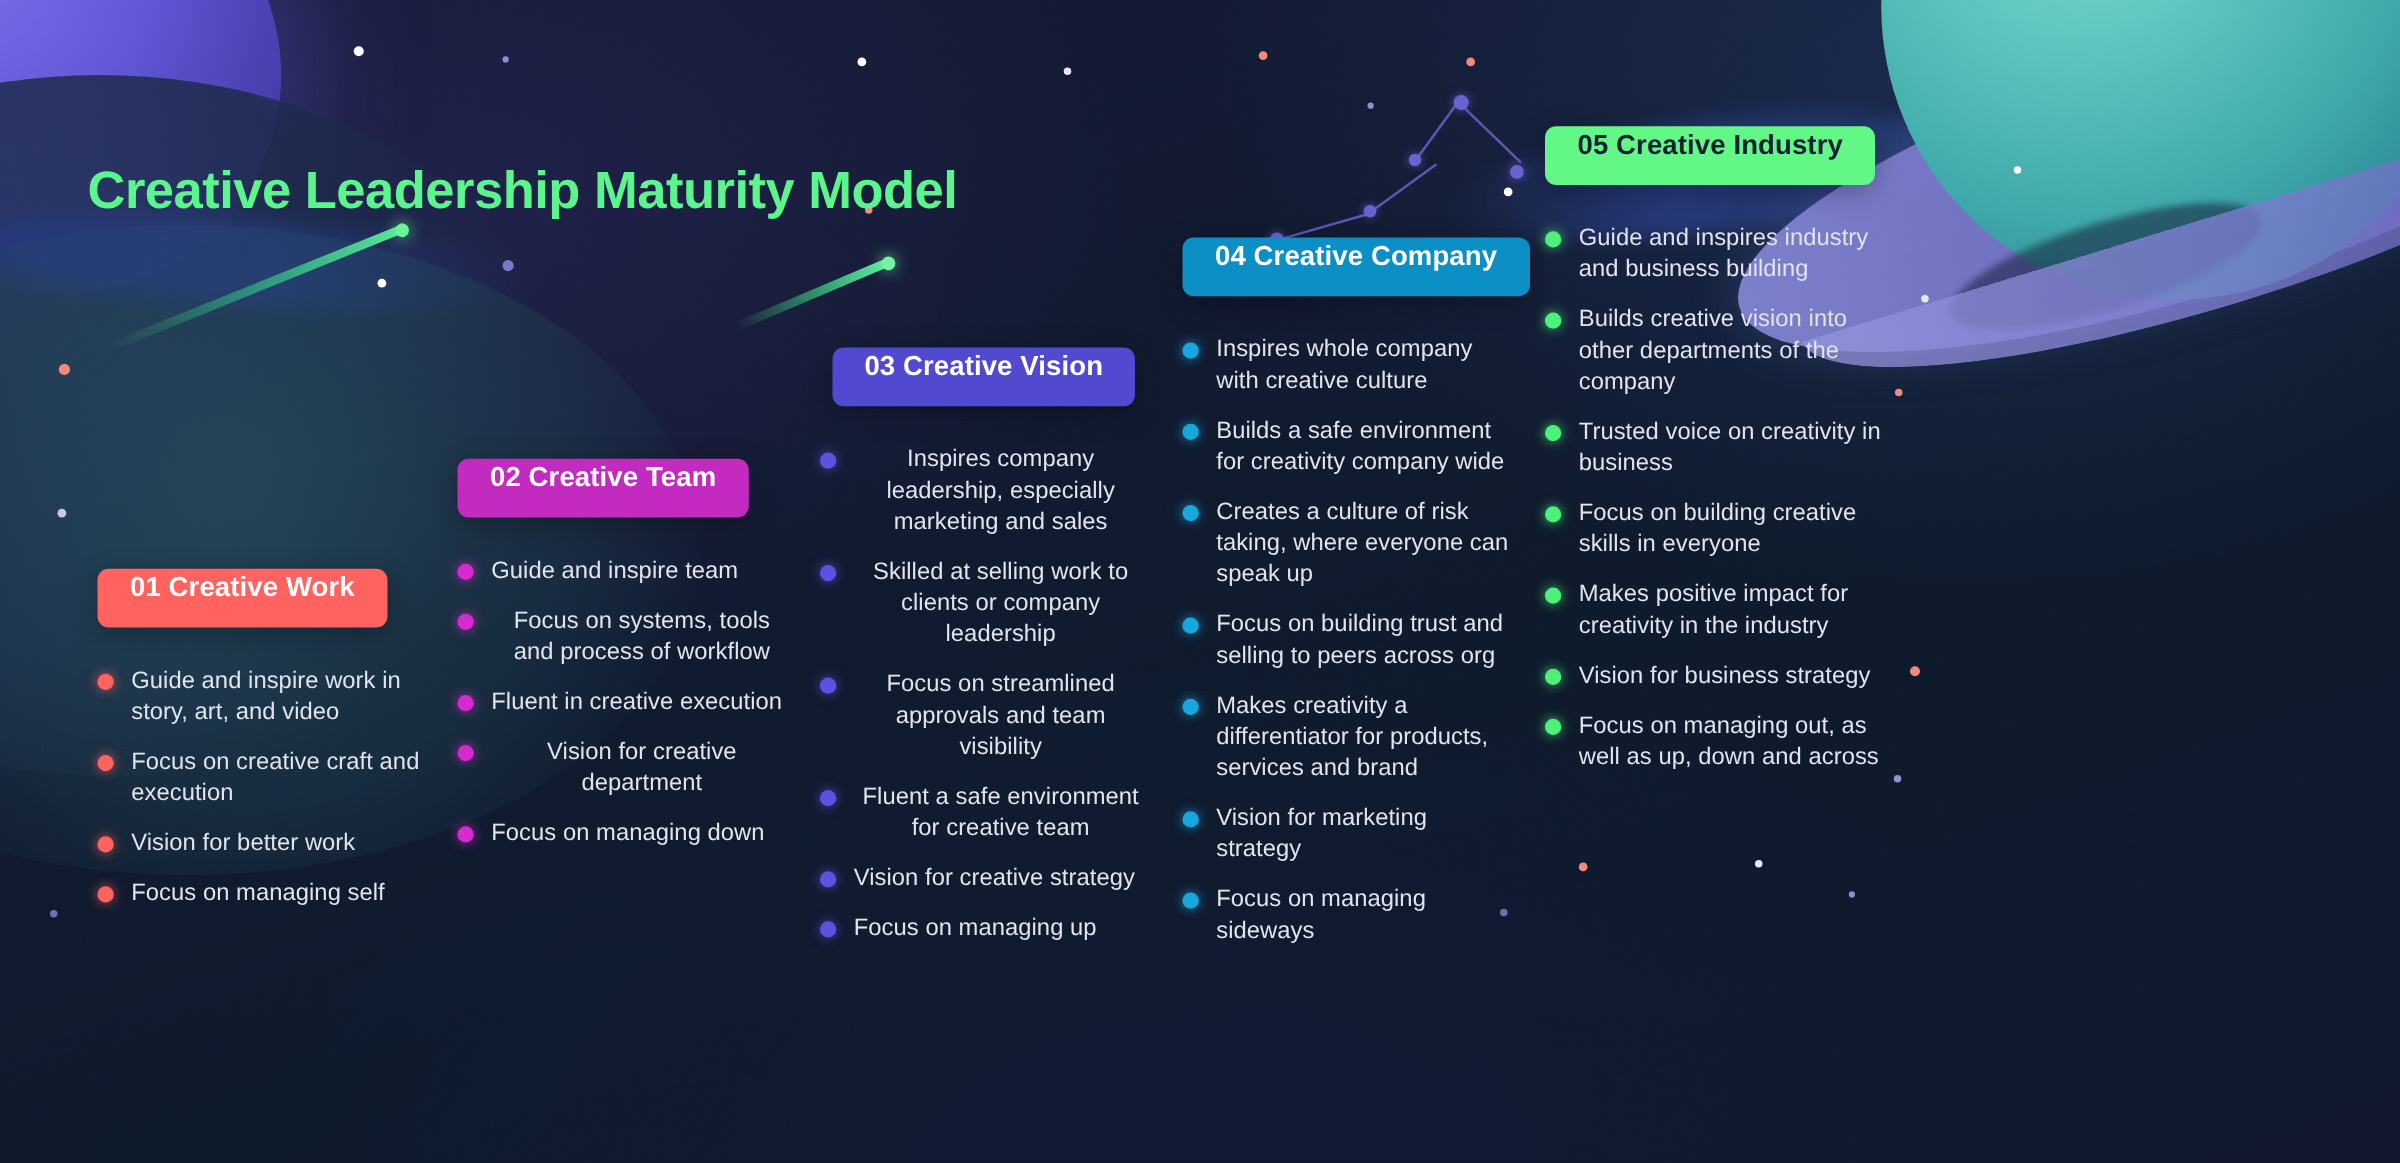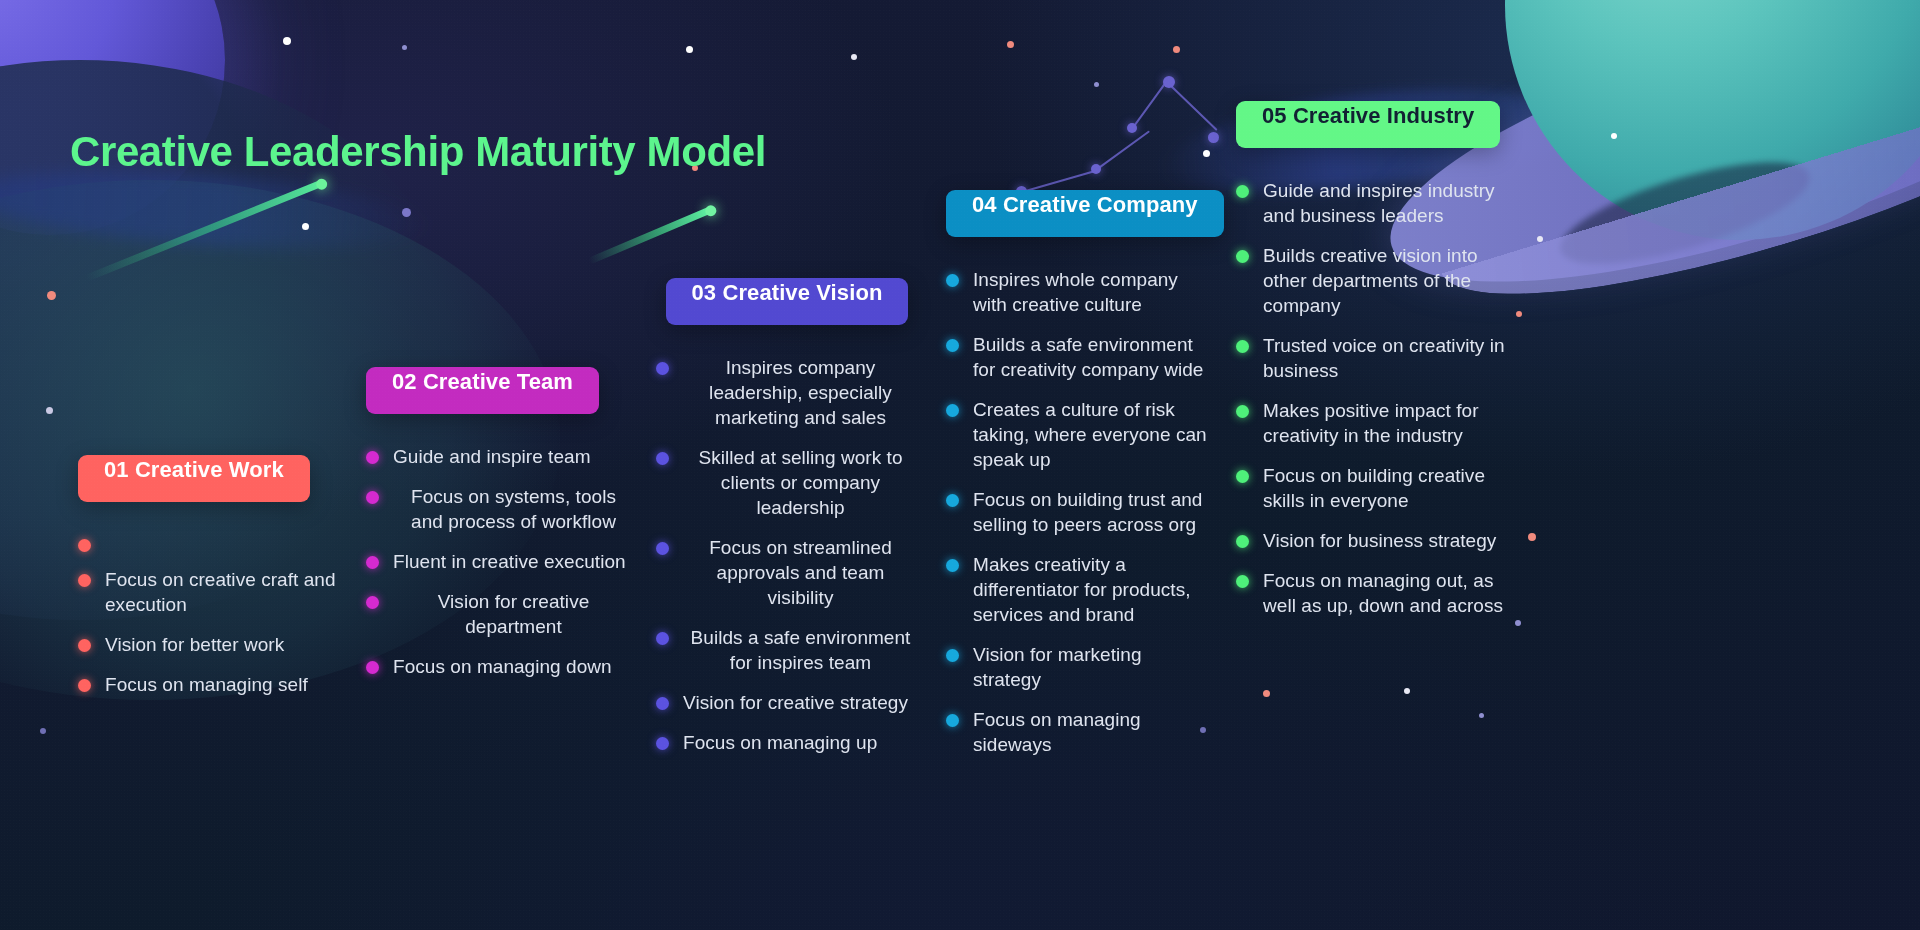--- a/index.html
+++ b/index.html
@@ -245,20 +245,21 @@
 
   <h1 class="title">Creative Leadership Maturity Model</h1>
 
   <div class="columns">
 
     <div class="col" id="col1">
       <div class="badge" style="background:#ff6360;color:#ffffff;">01 Creative Work</div>
       <ul class="items">
         <li class="item">
           <span class="dot" style="background:#ff6360;box-shadow:0 0 9px rgba(255,99,96,.75);"></span>
+          <span class="item-text">Guide and inspire work in story, art, and video</span>
         </li>
         <li class="item">
           <span class="dot" style="background:#ff6360;box-shadow:0 0 9px rgba(255,99,96,.75);"></span>
           <span class="item-text">Focus on creative craft and execution</span>
         </li>
         <li class="item">
           <span class="dot" style="background:#ff6360;box-shadow:0 0 9px rgba(255,99,96,.75);"></span>
           <span class="item-text">Vision for better work</span>
         </li>
         <li class="item">
@@ -304,21 +305,21 @@
         <li class="item">
           <span class="dot" style="background:#5b52e0;box-shadow:0 0 9px rgba(91,82,224,.8);"></span>
           <span class="item-text">Skilled at selling work to clients or company leadership</span>
         </li>
         <li class="item">
           <span class="dot" style="background:#5b52e0;box-shadow:0 0 9px rgba(91,82,224,.8);"></span>
           <span class="item-text">Focus on streamlined approvals and team visibility</span>
         </li>
         <li class="item">
           <span class="dot" style="background:#5b52e0;box-shadow:0 0 9px rgba(91,82,224,.8);"></span>
-          <span class="item-text">Builds a safe environment for inspires team</span>
+          <span class="item-text">Fluent a safe environment for creative team</span>
         </li>
         <li class="item">
           <span class="dot" style="background:#5b52e0;box-shadow:0 0 9px rgba(91,82,224,.8);"></span>
           <span class="item-text">Vision for creative strategy</span>
         </li>
         <li class="item">
           <span class="dot" style="background:#5b52e0;box-shadow:0 0 9px rgba(91,82,224,.8);"></span>
           <span class="item-text">Focus on managing up</span>
         </li>
       </ul>
@@ -356,37 +357,37 @@
           <span class="item-text">Focus on managing sideways</span>
         </li>
       </ul>
     </div>
 
     <div class="col" id="col5">
       <div class="badge" style="background:#63f787;color:#122033;">05 Creative Industry</div>
       <ul class="items">
         <li class="item">
           <span class="dot" style="background:#4ef07a;box-shadow:0 0 9px rgba(78,240,122,.8);"></span>
-          <span class="item-text">Guide and inspires industry and business leaders</span>
+          <span class="item-text">Guide and inspires industry and business building</span>
         </li>
         <li class="item">
           <span class="dot" style="background:#4ef07a;box-shadow:0 0 9px rgba(78,240,122,.8);"></span>
           <span class="item-text">Builds creative vision into other departments of the company</span>
         </li>
         <li class="item">
           <span class="dot" style="background:#4ef07a;box-shadow:0 0 9px rgba(78,240,122,.8);"></span>
           <span class="item-text">Trusted voice on creativity in business</span>
         </li>
         <li class="item">
           <span class="dot" style="background:#4ef07a;box-shadow:0 0 9px rgba(78,240,122,.8);"></span>
+          <span class="item-text">Focus on building creative skills in everyone</span>
+        </li>
+        <li class="item">
+          <span class="dot" style="background:#4ef07a;box-shadow:0 0 9px rgba(78,240,122,.8);"></span>
           <span class="item-text">Makes positive impact for creativity in the industry</span>
-        </li>
-        <li class="item">
-          <span class="dot" style="background:#4ef07a;box-shadow:0 0 9px rgba(78,240,122,.8);"></span>
-          <span class="item-text">Focus on building creative skills in everyone</span>
         </li>
         <li class="item">
           <span class="dot" style="background:#4ef07a;box-shadow:0 0 9px rgba(78,240,122,.8);"></span>
           <span class="item-text">Vision for business strategy</span>
         </li>
         <li class="item">
           <span class="dot" style="background:#4ef07a;box-shadow:0 0 9px rgba(78,240,122,.8);"></span>
           <span class="item-text">Focus on managing out, as well as up, down and across</span>
         </li>
       </ul>

